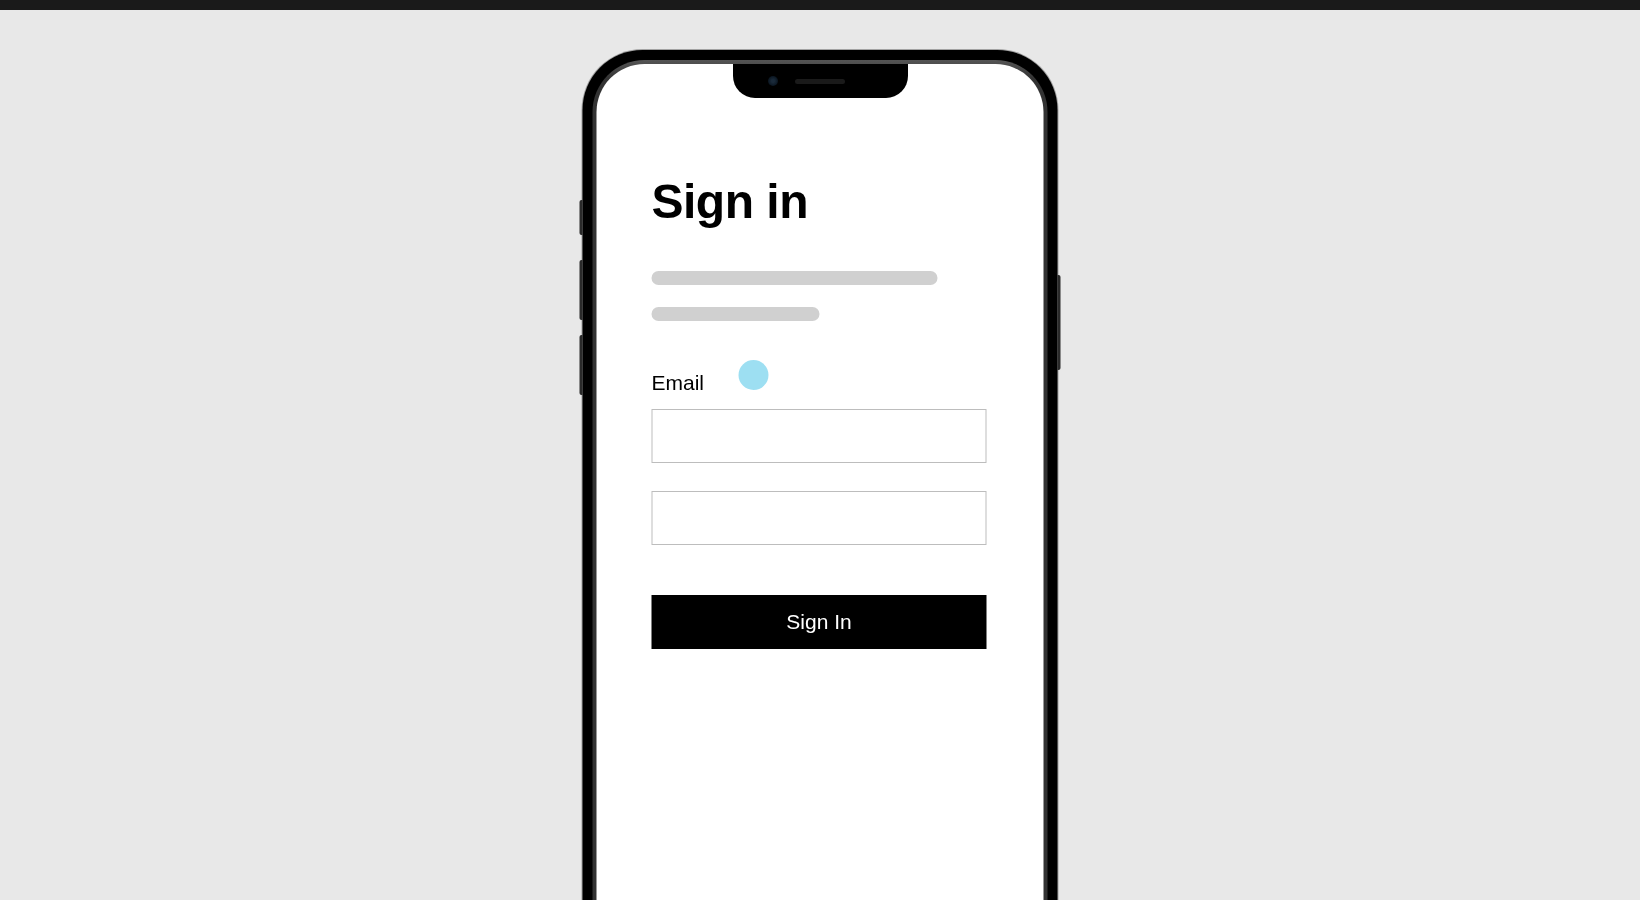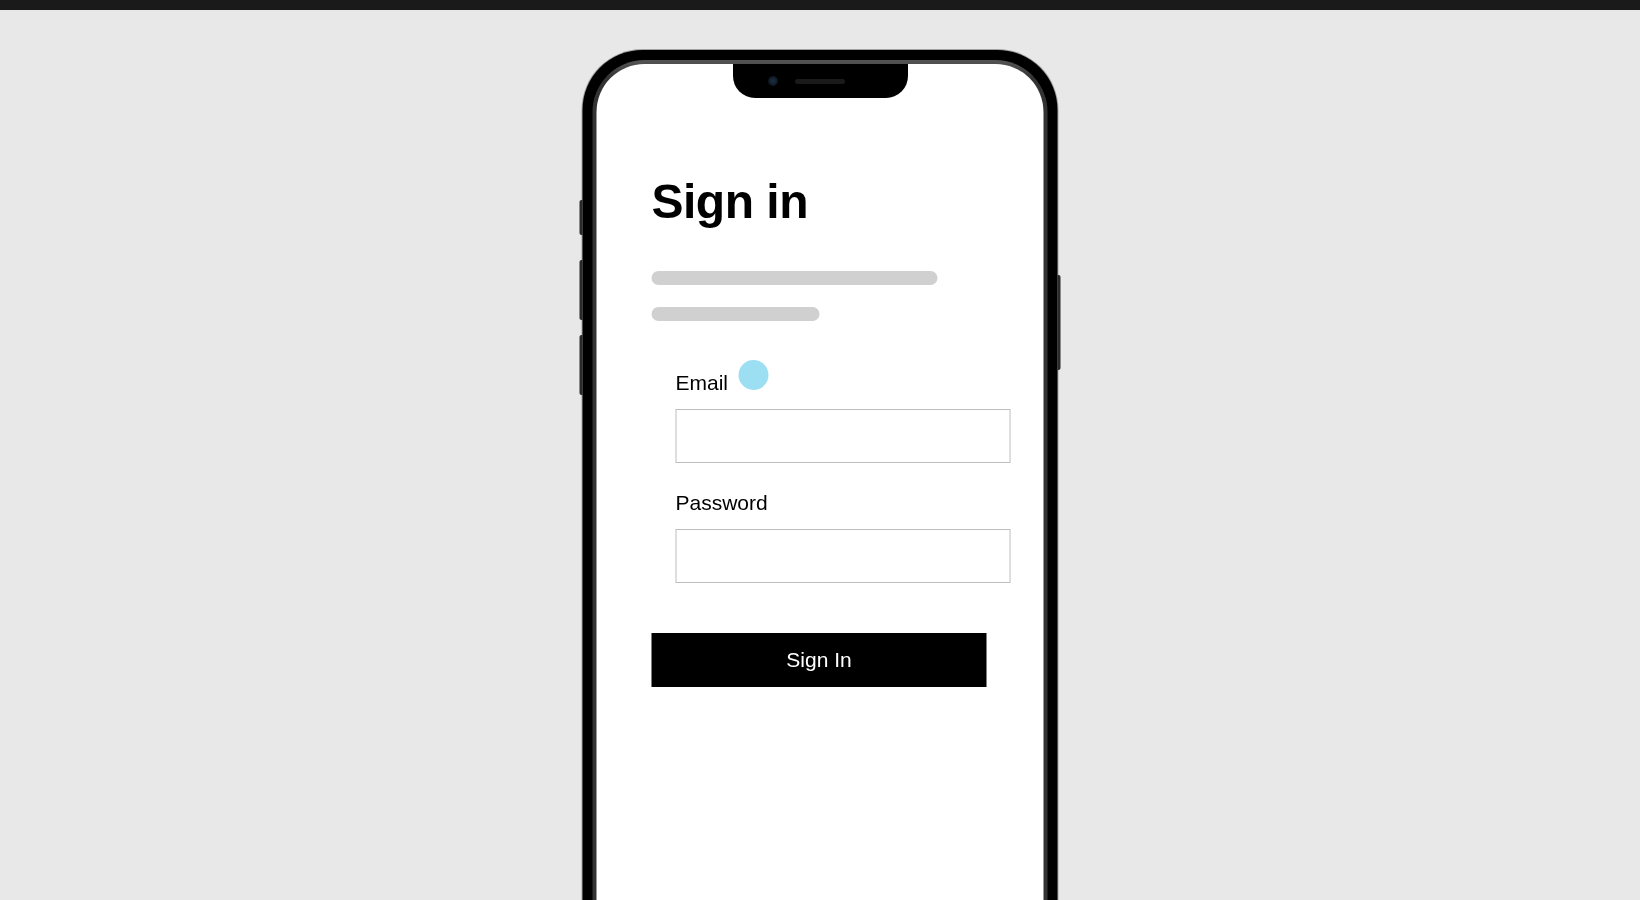--- a/index.html
+++ b/index.html
@@ -137,21 +137,20 @@
       width: 286px;
       height: 14px;
     }
     .skeleton-2 {
       width: 168px;
       height: 14px;
       margin-bottom: 50px;
     }
     .form-group {
       margin-bottom: 28px;
-      margin-left: 24px;
     }
     .form-label {
       font-size: 21px;
       color: #000;
       display: block;
       margin-bottom: 14px;
       font-weight: 400;
     }
     .form-input {
       width: 335px;
@@ -212,21 +211,20 @@
 
         <div class="skeleton-line skeleton-1"></div>
         <div class="skeleton-line skeleton-2"></div>
 
         <div class="form-group">
           <label class="form-label">Email</label>
           <input type="email" class="form-input" value="" style="">
         </div>
 
         <div class="form-group">
-          <label class="form-label">Password</label>
           <input type="password" class="form-input" value="" style="">
         </div>
 
 
         <button class="signin-button">
           <span>Sign In</span>
         </button>
       </div>
     </div>
   </div>

